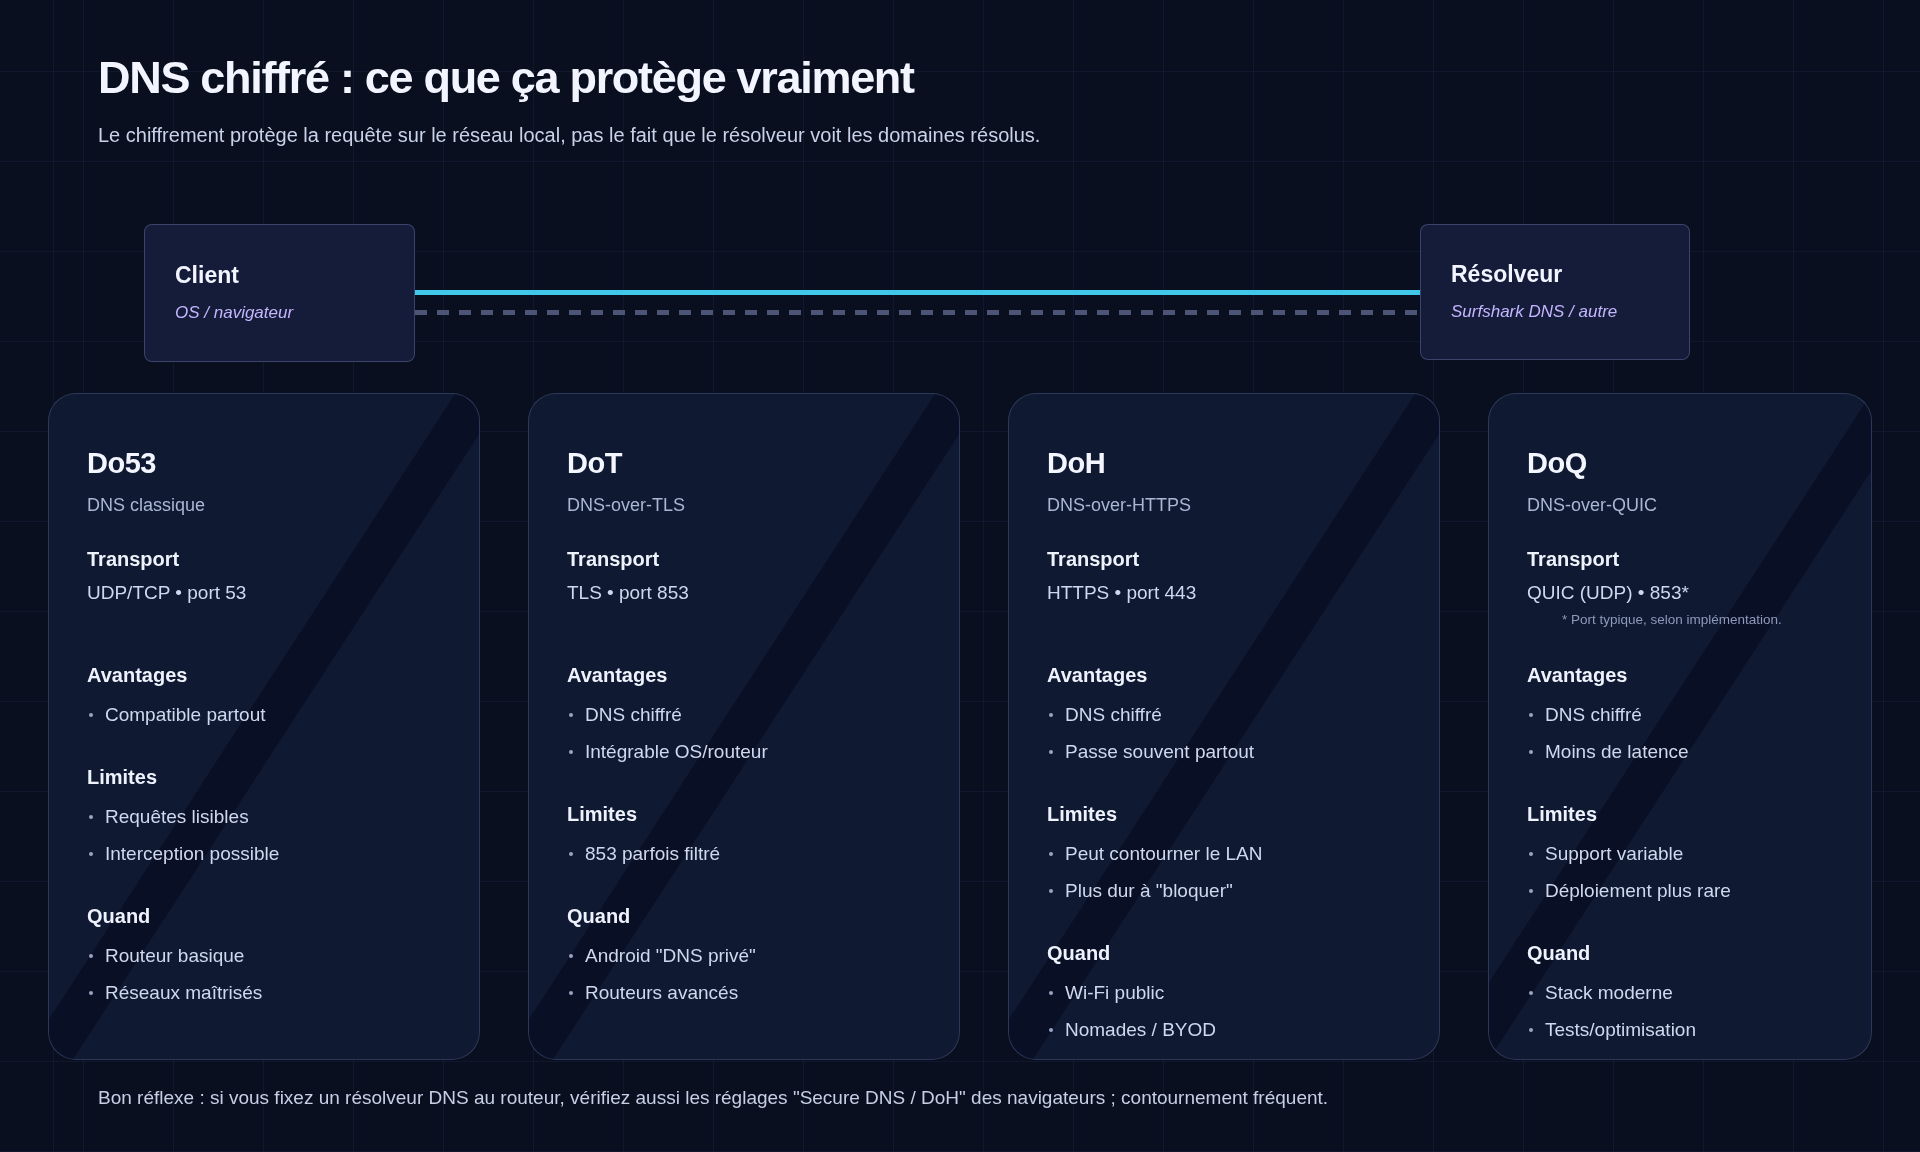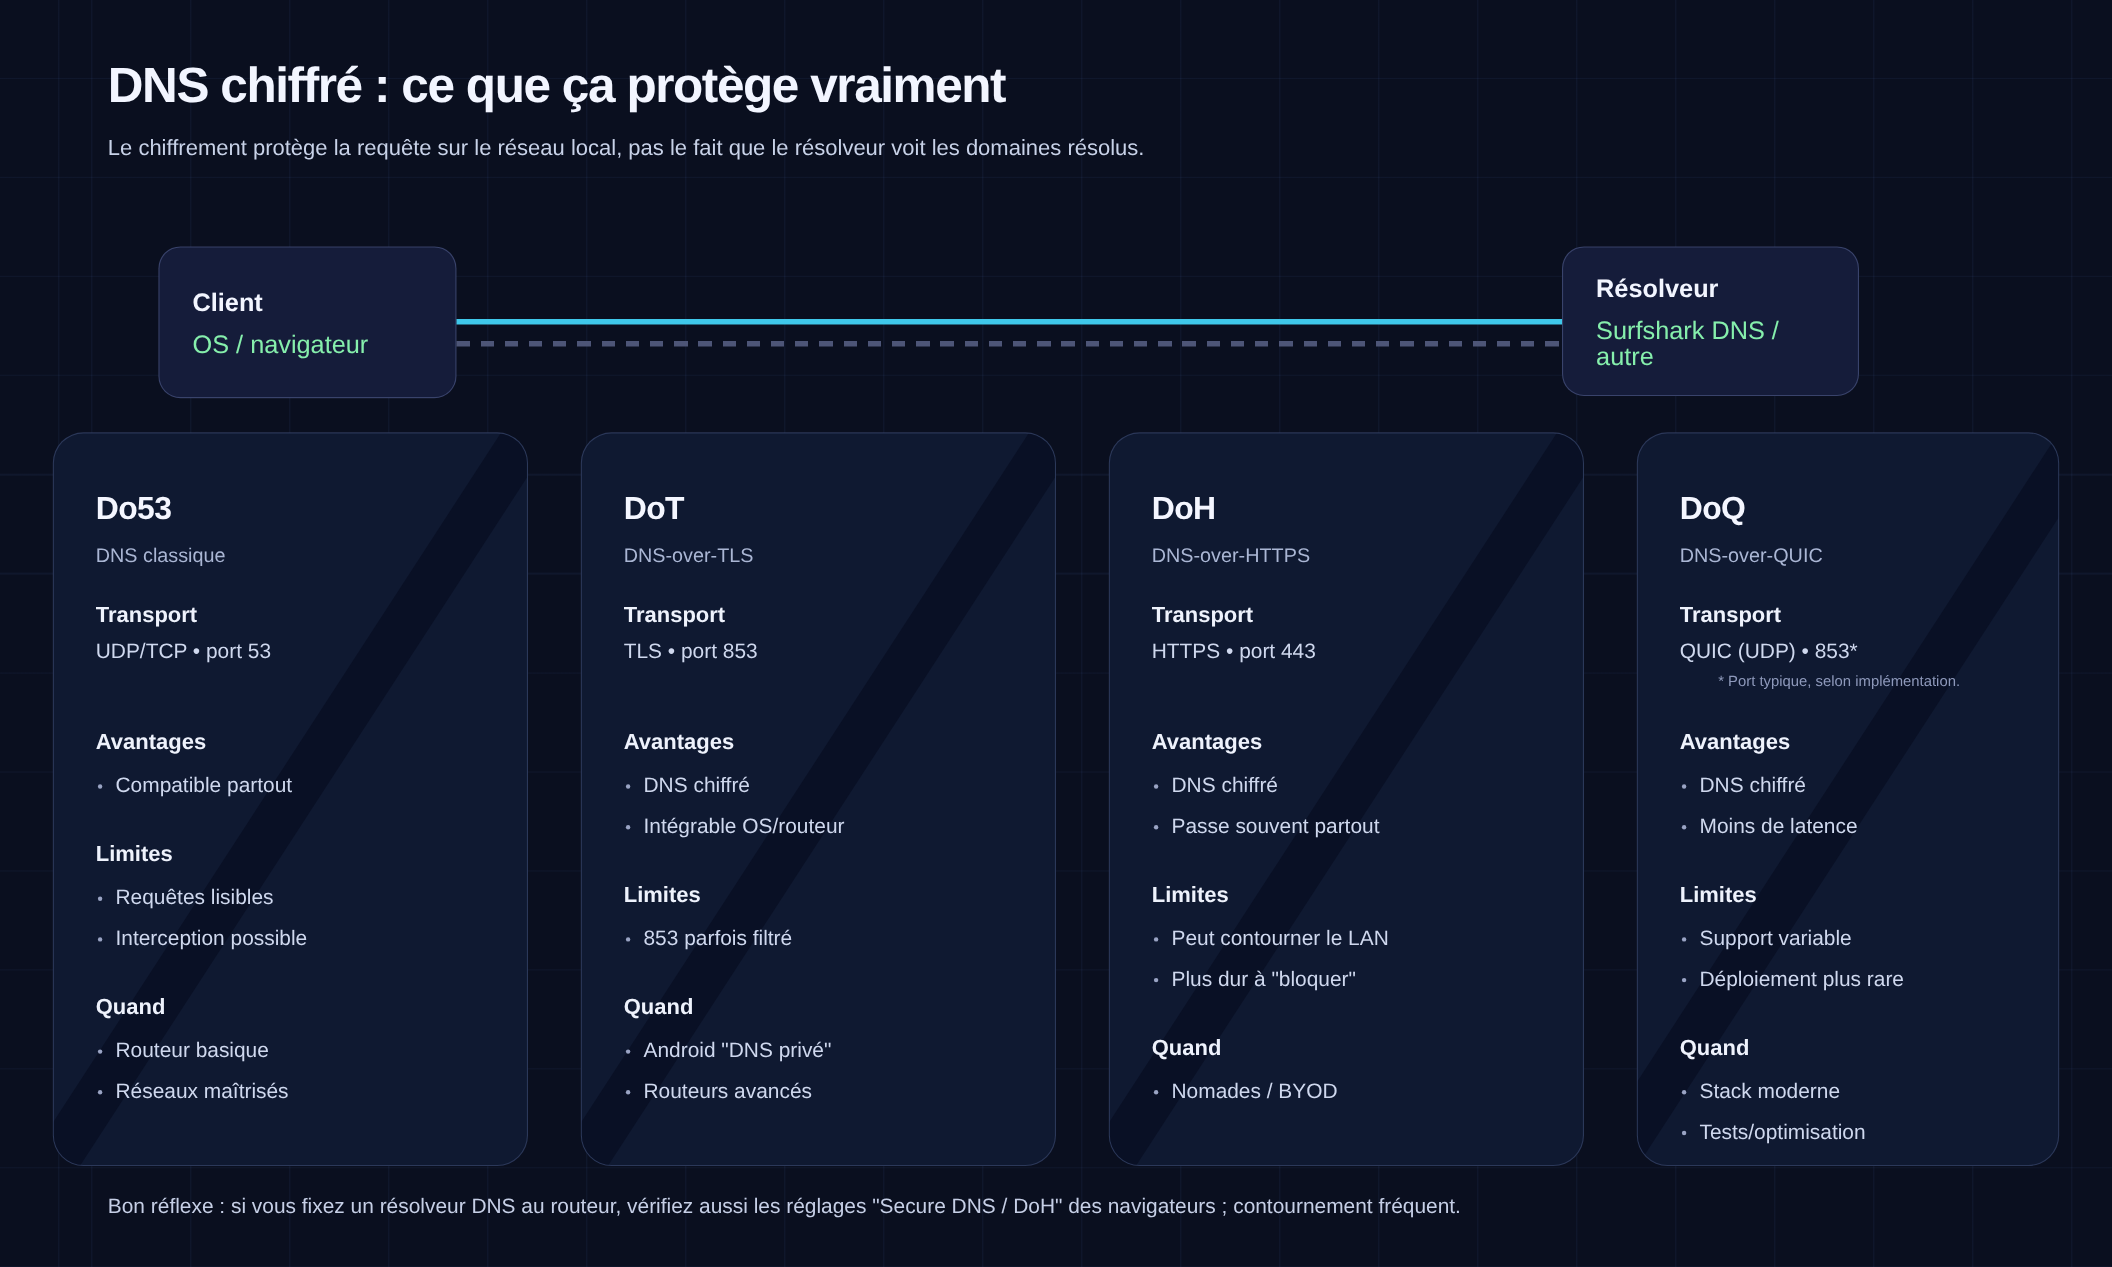--- a/index.html
+++ b/index.html
@@ -27,26 +27,26 @@
   }
   .page-subtitle{
     margin:18px 0 0 0;font-size:20px;color:#c8d2e8;line-height:1.3;
   }
 
   
   .flow-box{
     position:absolute;
     background:#151c3a;
     border:1px solid rgba(135,148,210,0.32);
-    border-radius:20px;
+    border-radius:8px;
     display:flex;flex-direction:column;justify-content:center;
     padding:0 30px;gap:12px;box-sizing:border-box;
   }
   .flow-box .flow-title{font-size:23px;font-weight:700;color:#f2f5ff;line-height:28px;}
-  .flow-box .flow-sub{font-size:23px;color:#86efac;line-height:24px;}
+  .flow-box .flow-sub{font-size:17px;color:#c4b5fd;line-height:24px;font-style:italic;}
   .client-box{left:144px;top:224px;width:271px;height:138px;}
   .resolver-box{left:1420px;top:224px;width:270px;height:136px;}
 
   .arrow-line{
     position:absolute;left:415px;top:290px;width:1060px;height:5px;
     background:#3fc8ea;
   }
   .arrow-head{
     position:absolute;left:1475px;top:275px;width:0;height:0;
     border-top:17px solid transparent;
@@ -213,20 +213,23 @@
         <div class="li">
             <span>Peut contourner le LAN</span>
           </div>
         <div class="li">
             <span>Plus dur à "bloquer"</span>
           </div>
       </div>
       <div class="sec">
         <div class="sec-label">Quand</div>
         <div class="li">
+            <span>Wi-Fi public</span>
+          </div>
+        <div class="li">
             <span>Nomades / BYOD</span>
           </div>
       </div>
     </div>
   </div>
 
   <div class="card">
     <div class="card-inner">
       <h2 class="card-title">DoQ</h2>
       <div class="card-sub">DNS-over-QUIC</div>

